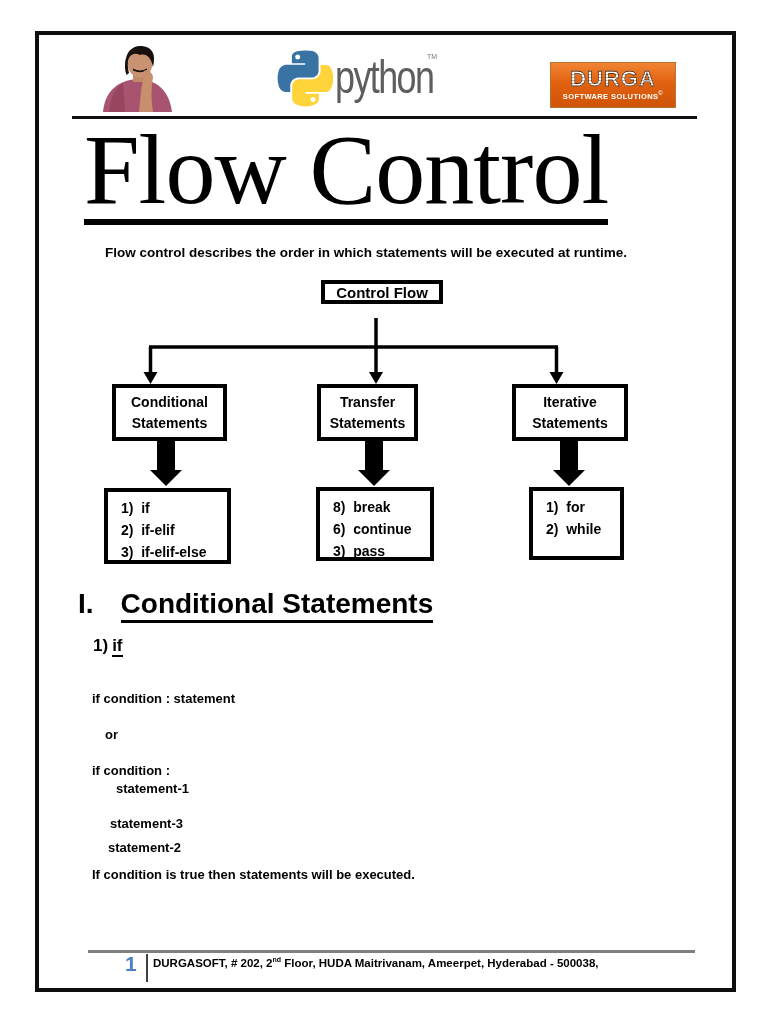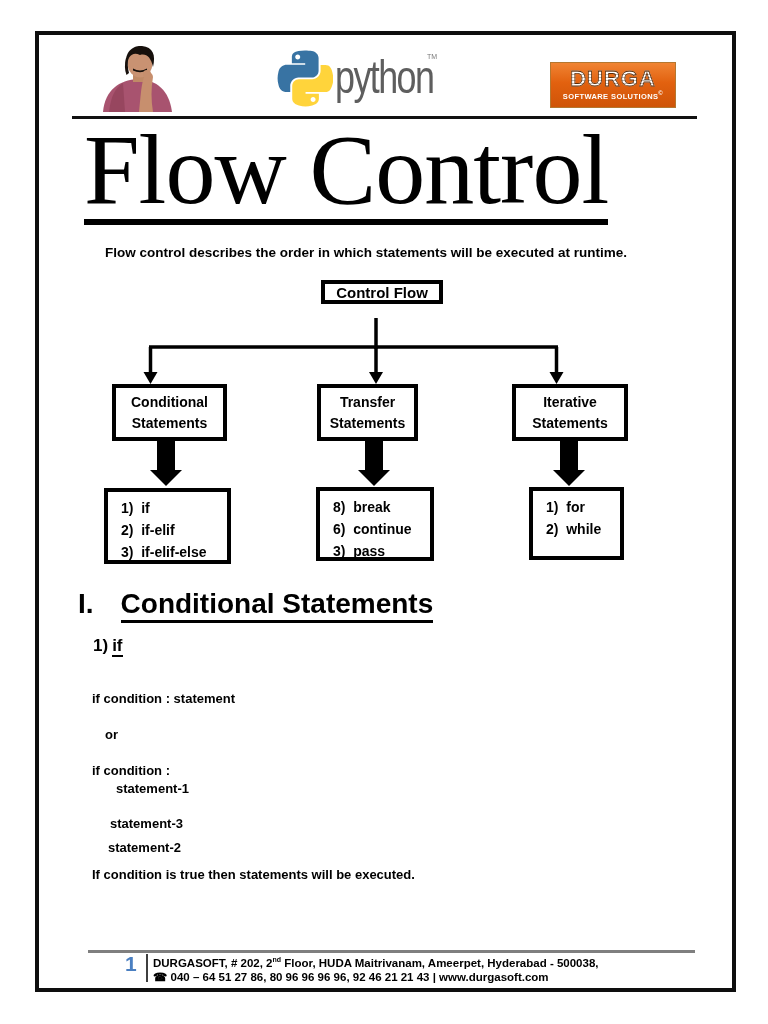--- a/index.html
+++ b/index.html
@@ -167,14 +167,13 @@
 <div class="abs bline b3">statement-1</div>
 <div class="abs bline b4">statement-2</div>
 <div class="abs bline b5">statement-3</div>
 <div class="abs bline b6">If condition is true then statements will be executed.</div>
 
 <div class="abs foot-rule"></div>
 <div class="abs page-num">1</div>
 <div class="abs foot-bar"></div>
 <div class="abs foot-text">
   <div><span>DURGASOFT, # 202, 2</span><sup>nd</sup><span> Floor, HUDA Maitrivanam, Ameerpet, Hyderabad - 500038,</span></div>
-  <div><span>☎</span><span> 040 – 64 51 27 86, 80 96 96 96 96, 92 46 21 21 43 | www.durgasoft.com</span></div>
 </div>
 
 </body></html>

